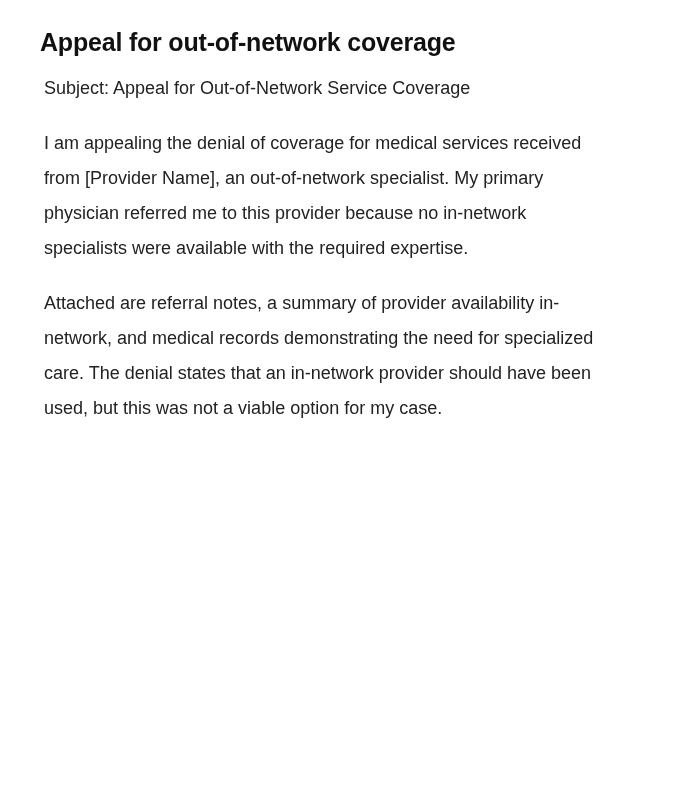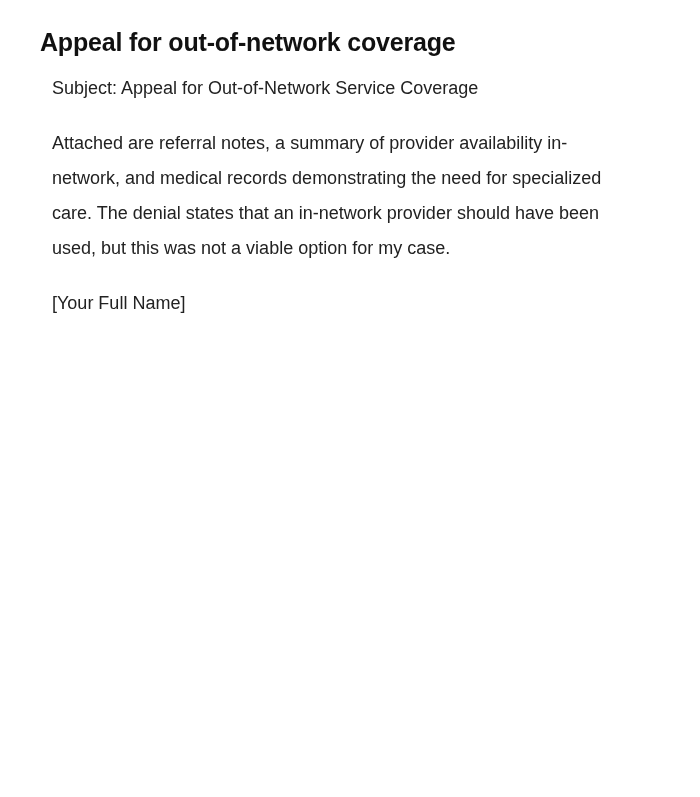--- a/index.html
+++ b/index.html
@@ -25,33 +25,33 @@
     line-height: 31px;
     font-weight: 700;
     color: #111111;
     margin: 0 0 13px 0;
     letter-spacing: -0.2px;
   }
   .doc-text {
     font-size: 18px;
     line-height: 35px;
     color: #222222;
-    margin: 0 0 20px 12px;
+    margin: 0 0 20px 4px;
     max-width: 597px;
     letter-spacing: 0;
   }
 </style>
 </head>
 <body>
 
 <div class="page">
   <h1 class="doc-title">Appeal for out-of-network coverage</h1>
 
   <p class="doc-text">Subject: Appeal for Out-of-Network Service Coverage</p>
 
 
+  <p class="doc-text">I am appealing the denial of coverage for medical services received from [Provider Name], an out-of-network specialist. My primary physician referred me to this provider because no in-network specialists were available with the required expertise.</p>
 
   <p class="doc-text">Attached are referral notes, a summary of provider availability in-network, and medical records demonstrating the need for specialized care. The denial states that an in-network provider should have been used, but this was not a viable option for my case.</p>
 
 
 
-  <p class="doc-text">[Your Full Name]</p>
 </div>
 
 </body></html>

